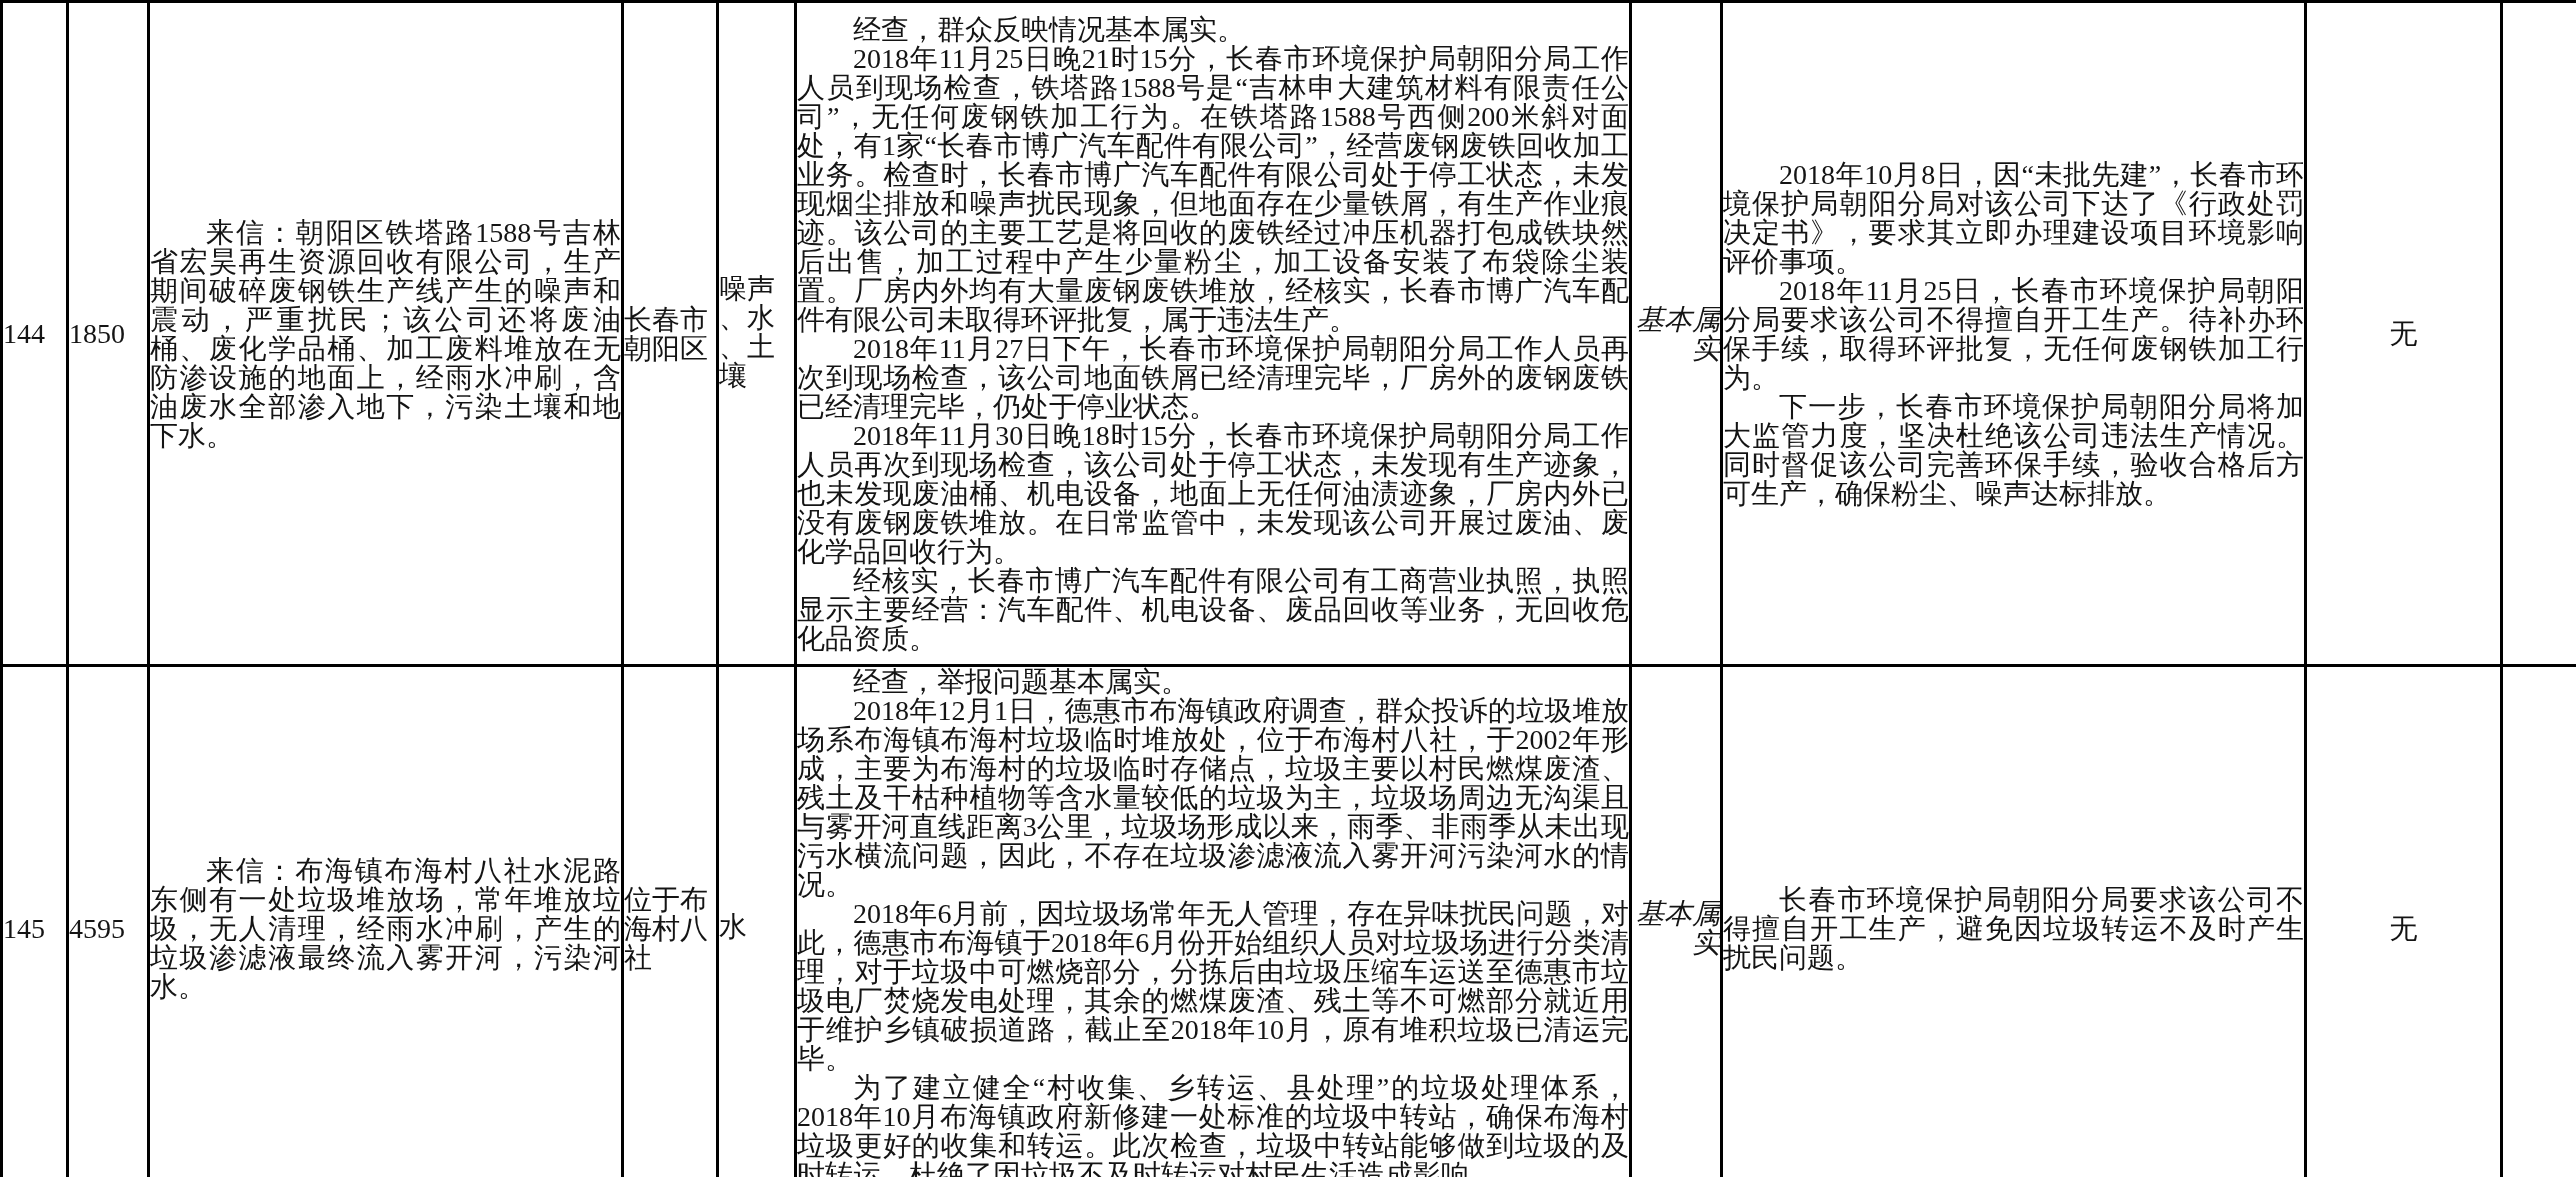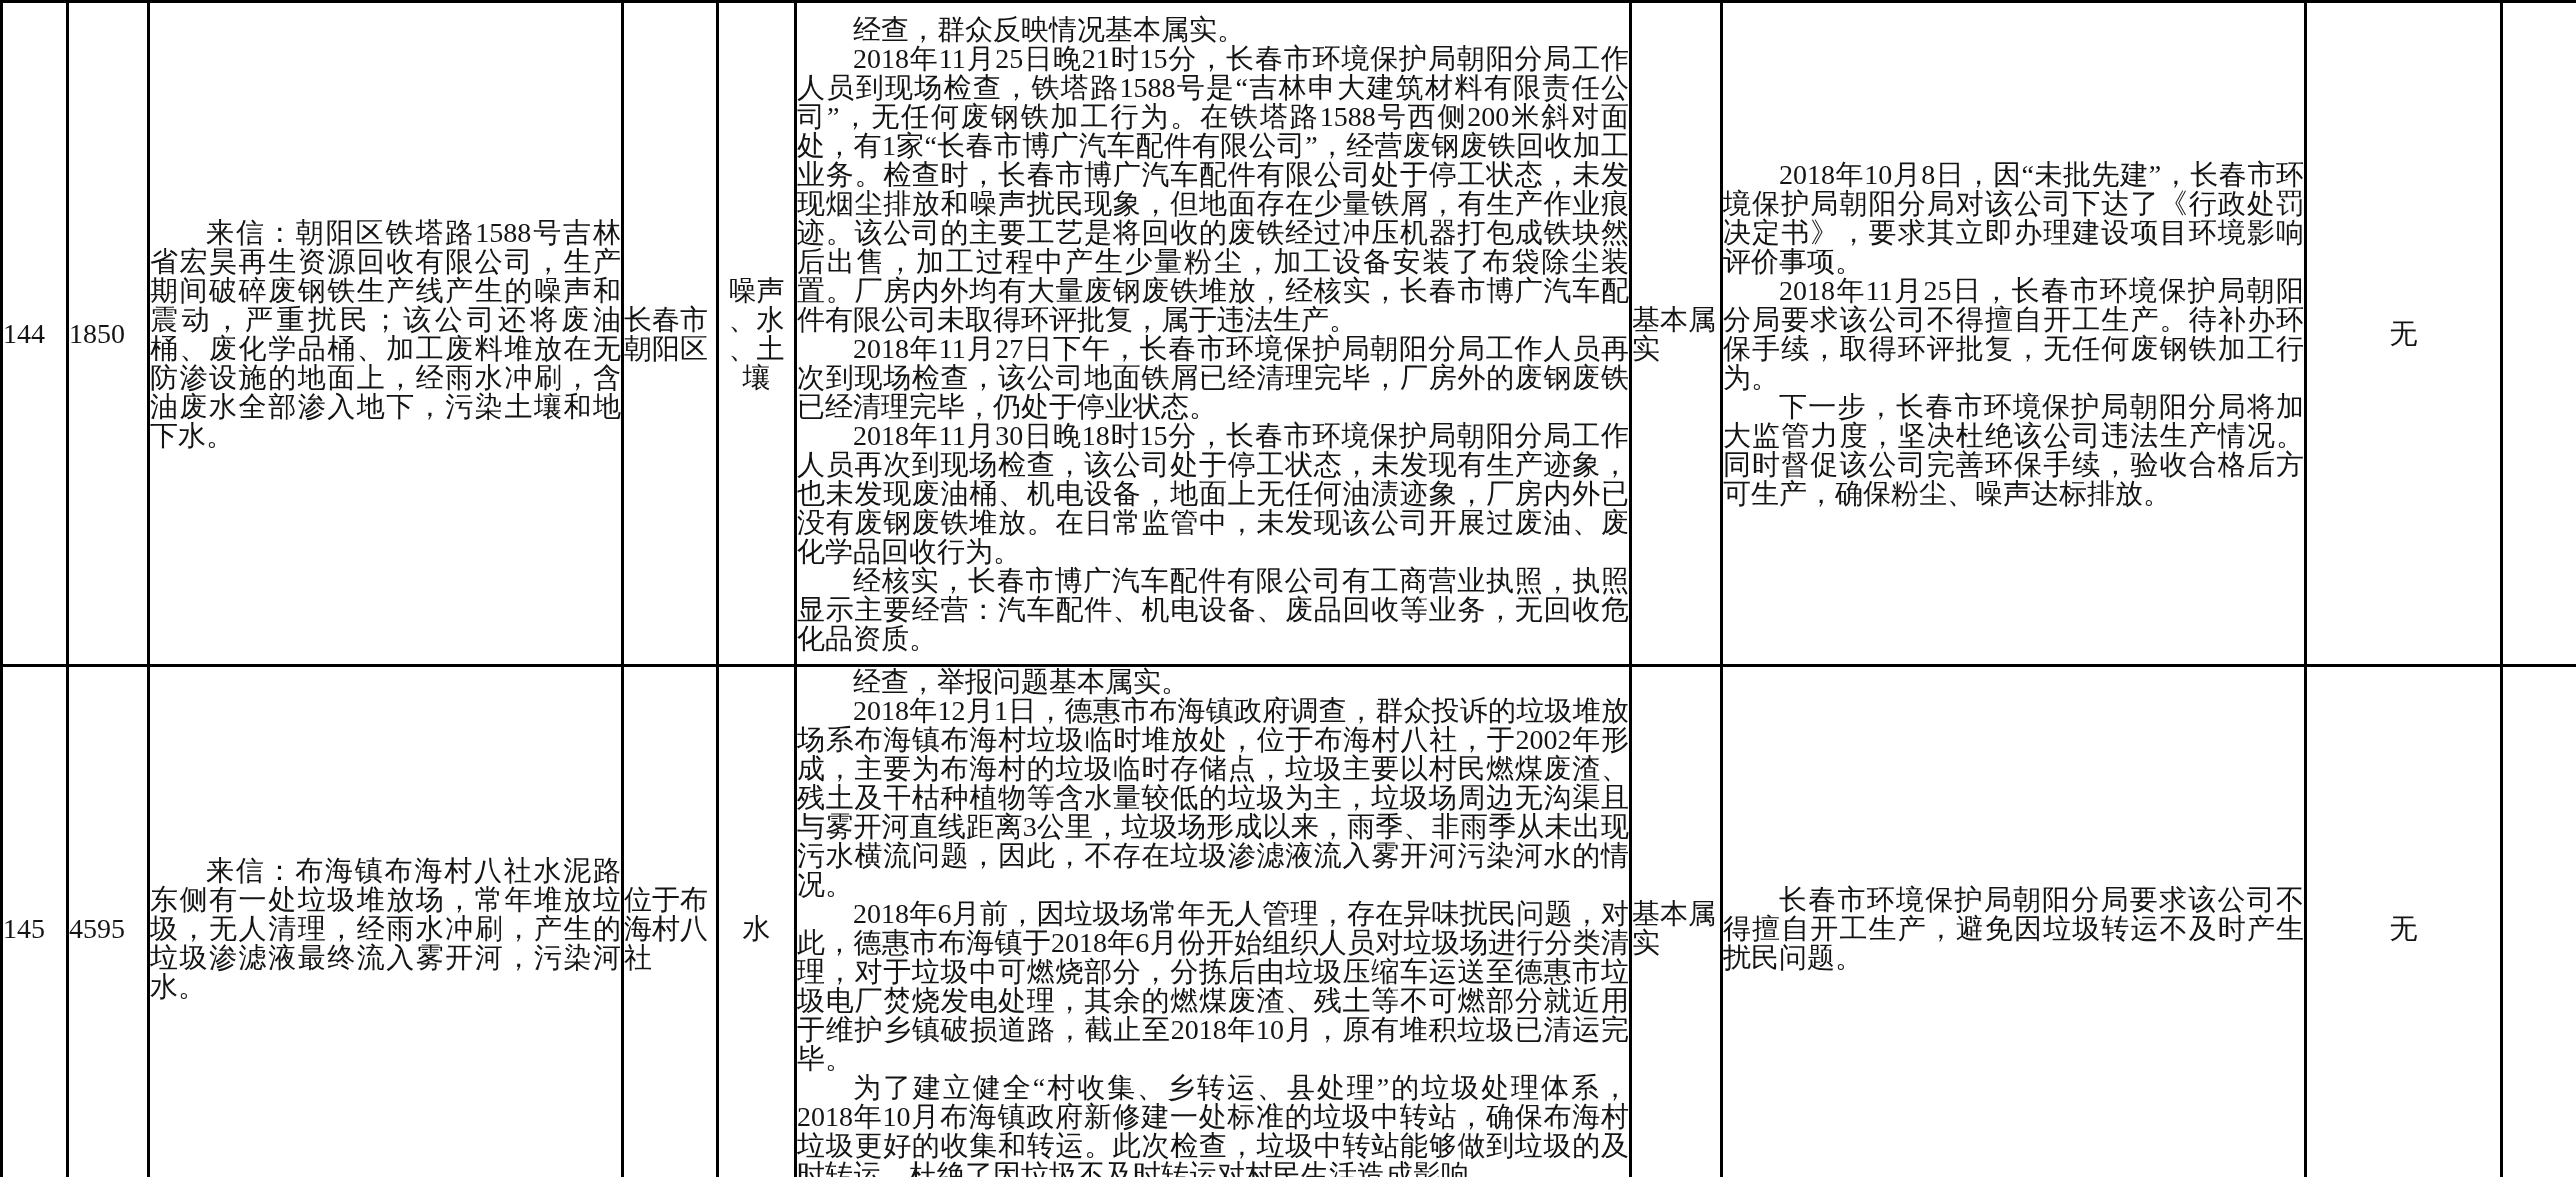--- a/index.html
+++ b/index.html
@@ -27,22 +27,22 @@
     padding: 0;
   }
   td.center { }
   td.paras  { padding: 4.6px 6.1px; }
   .paras p {
     margin: 0;
     text-indent: 2em;
     text-align: justify;
   }
   td.region-cell { padding: 0 3.1px; text-align: left; }
-  td.type-cell   { padding: 0 1.5px; text-align: center; line-break: anywhere; word-break: break-all; }
-  td.verify-cell { padding: 0 10.7px; text-align: left; }
+  td.type-cell   { padding: 0 1.5px; text-align: left; line-break: anywhere; word-break: break-all; font-family: Liberation Mono, monospace; }
+  td.verify-cell { padding: 0 10.7px; text-align: right; font-style: italic; }
   td.acct-cell   { text-align: center; }
 </style>
 </head>
 <body>
 
 <table class="report">
   <colgroup>
     <col style="width:66px">
     <col style="width:81px">
     <col style="width:474px">

